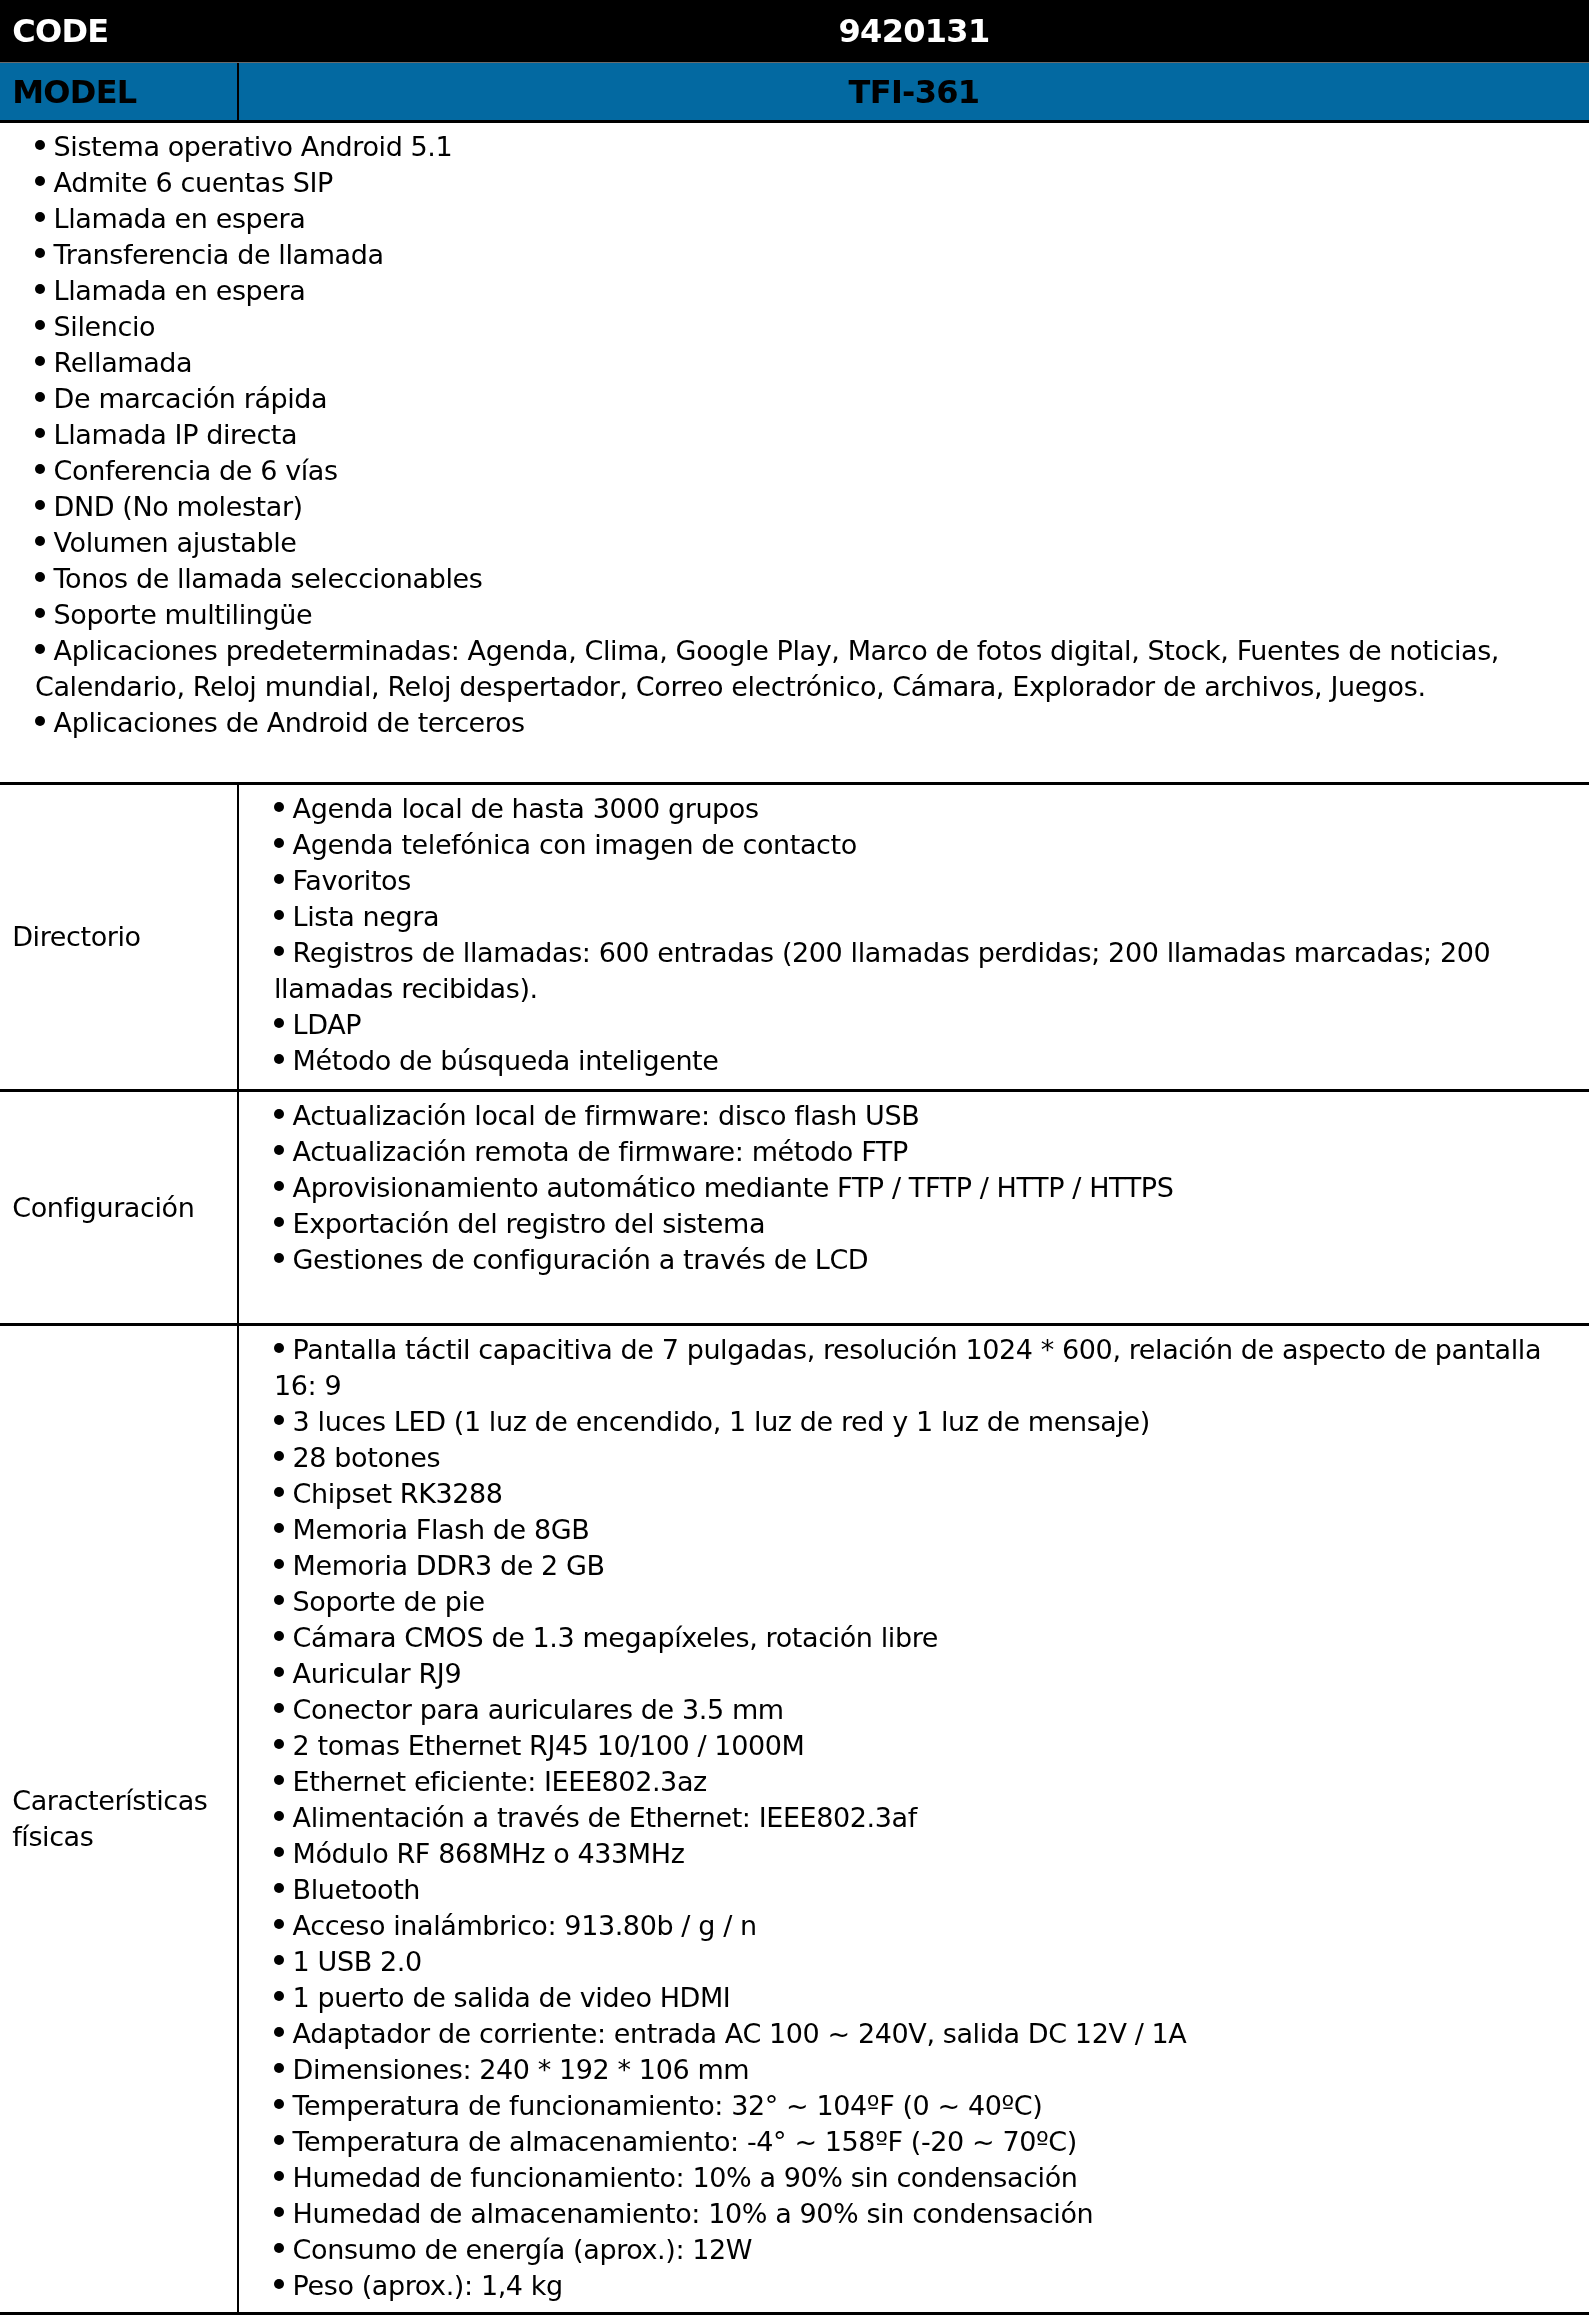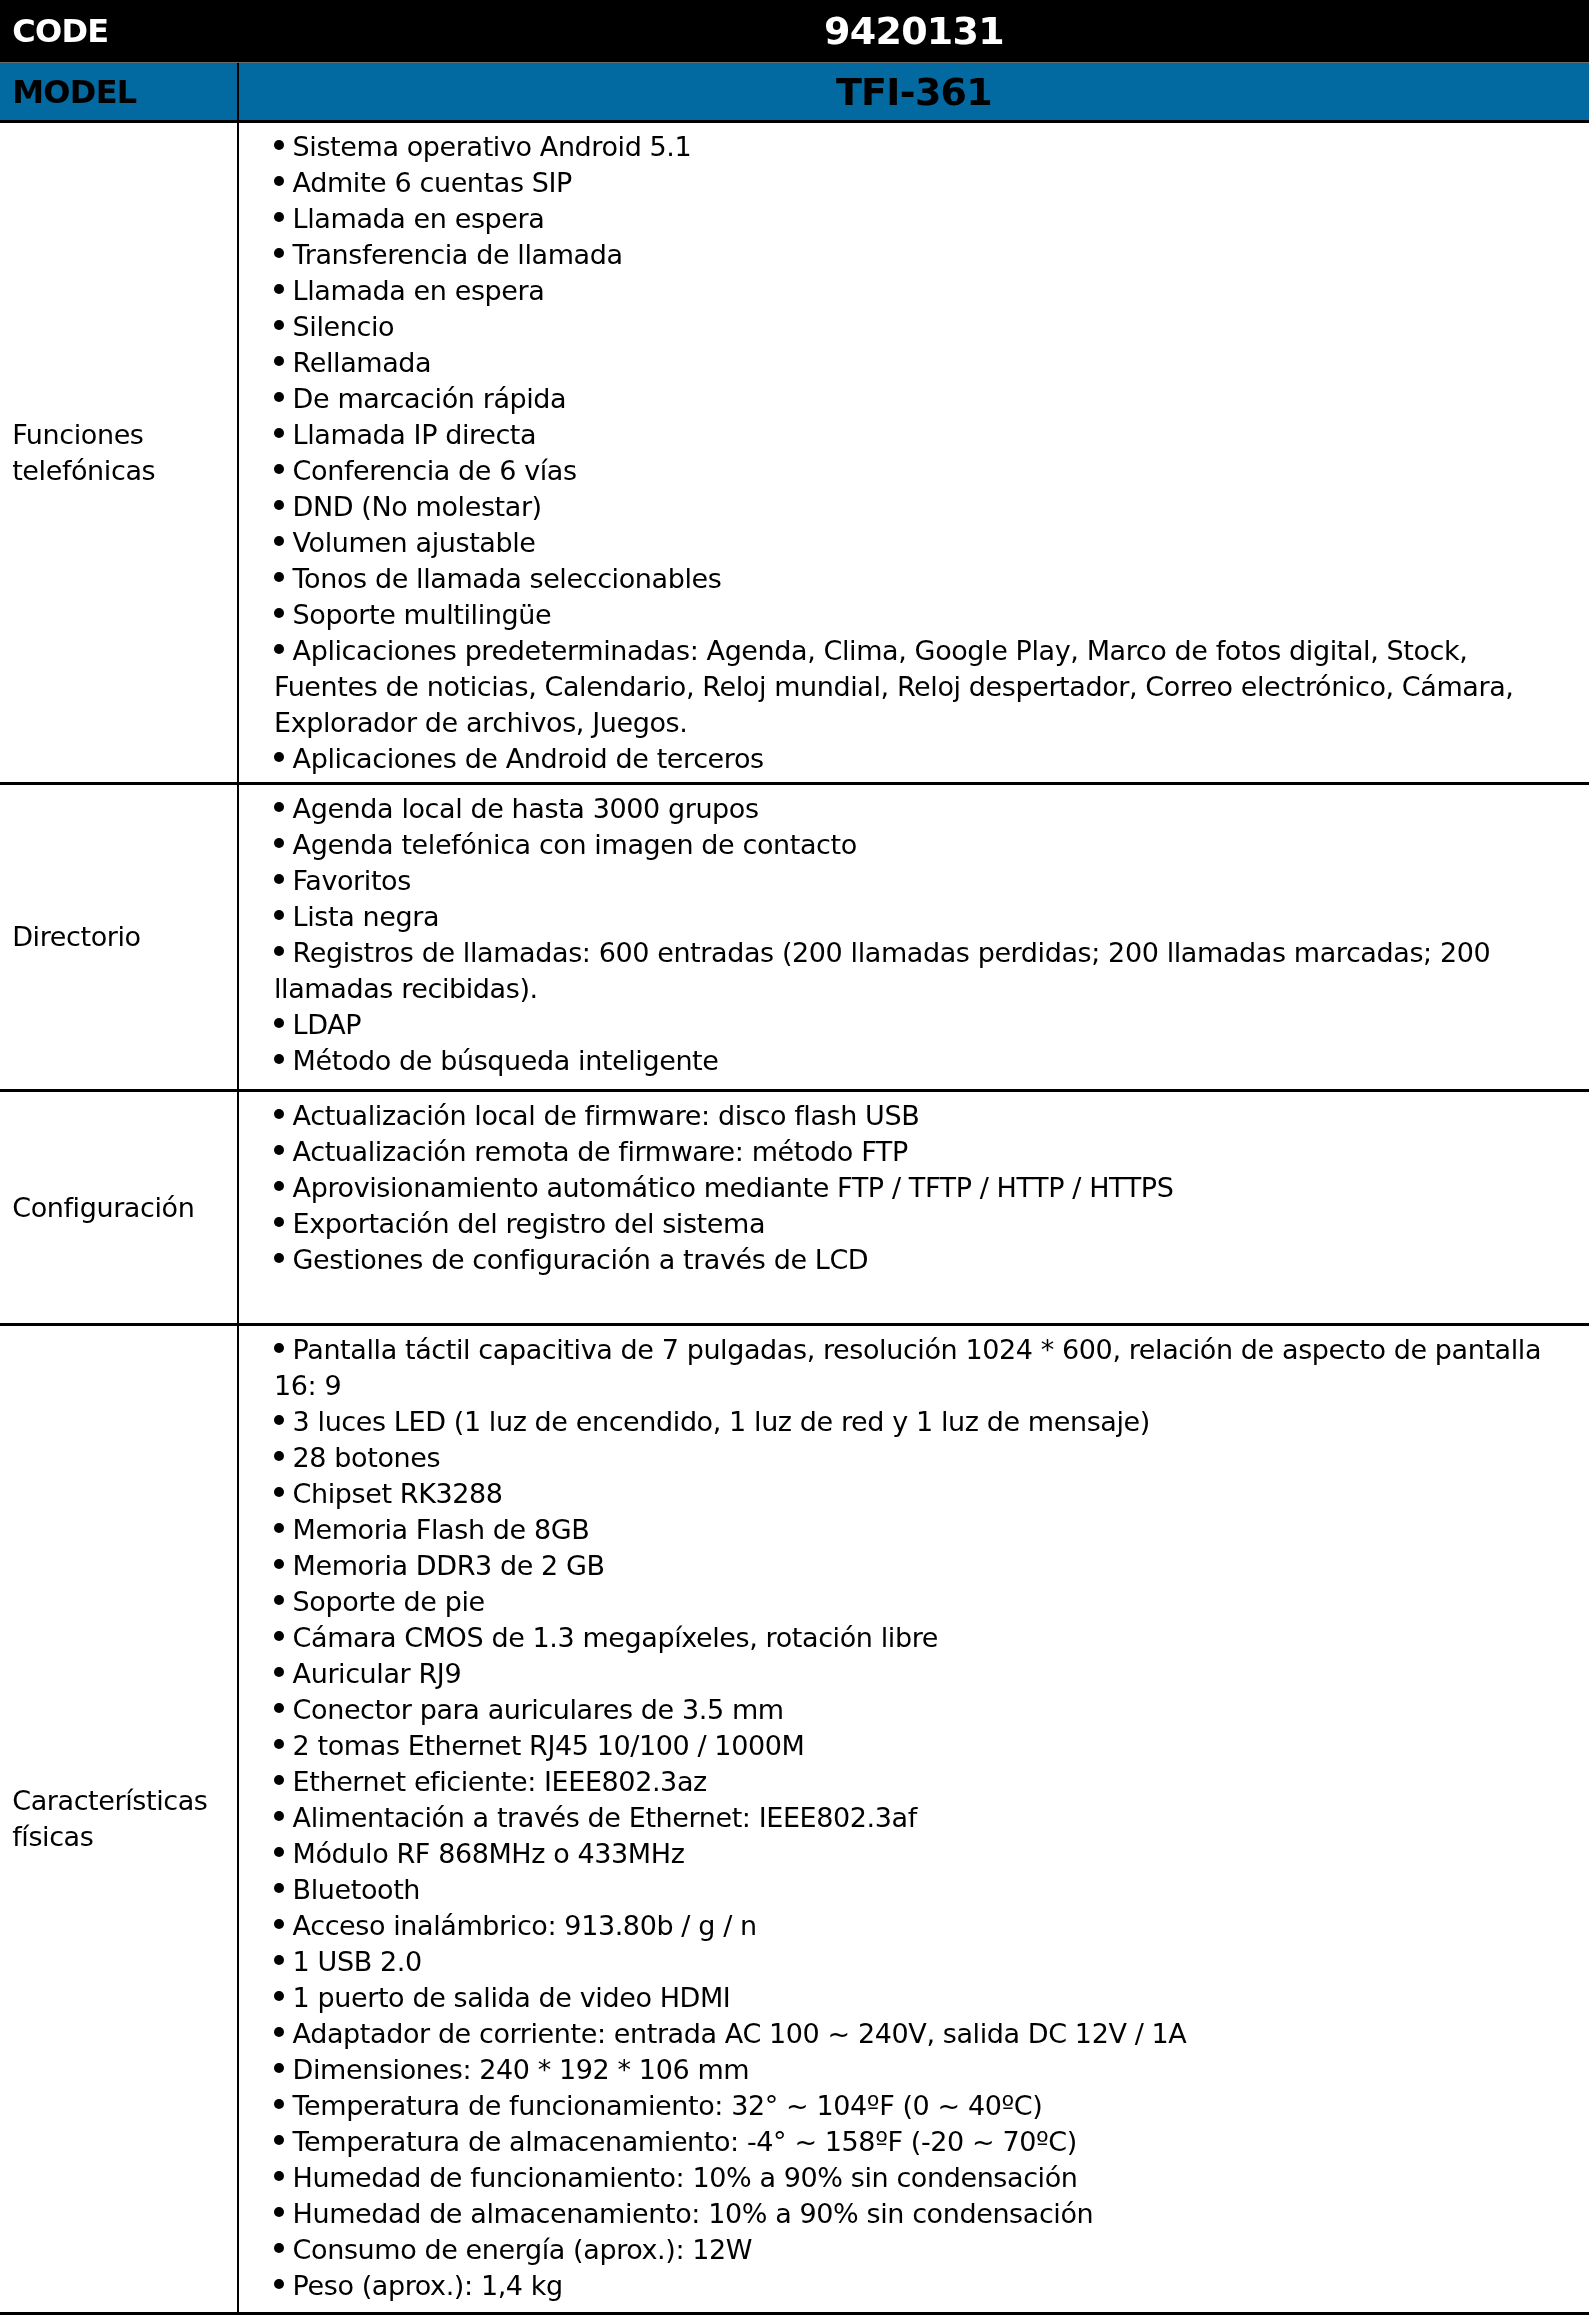--- a/index.html
+++ b/index.html
@@ -5,21 +5,21 @@
   html, body { margin: 0; padding: 0; background: #ffffff; }
   body { width: 1589px; height: 2319px; overflow: hidden; font-family: "DejaVu Sans", sans-serif; color: #000; }
   .sheet { position: relative; width: 1589px; }
   .hdr-row { display: flex; width: 1589px; box-sizing: border-box; }
   .hdr-code { height: 63px; background: #000; color: #fff; border-bottom: 1.4px solid #6b6b6b; }
   .hdr-model { height: 60px; background: #0369a1; color: #000; border-bottom: 3.6px solid #000; }
   .hdr-label { width: 239px; box-sizing: border-box; padding-left: 12.2px; display: flex; align-items: center;
                font-family: "DejaVu Sans", sans-serif; font-weight: bold; font-size: 32px; letter-spacing: -0.7px; }
   .hdr-model .hdr-label { border-right: 2.2px solid #000; }
   .hdr-value { flex: 1; display: flex; align-items: center; justify-content: center;
-               font-family: "DejaVu Sans", sans-serif; font-weight: bold; font-size: 38px; letter-spacing: -0.7px; }
+               font-family: "DejaVu Sans", sans-serif; font-weight: bold; font-size: 32px; letter-spacing: -0.7px; }
   .section { display: flex; width: 1589px; box-sizing: border-box; border-bottom: 3.6px solid #000; }
   .sec-label { width: 239px; box-sizing: border-box; border-right: 2.2px solid #000; padding-left: 12.2px;
                display: flex; align-items: center; font-size: 27px; line-height: 36px; letter-spacing: -0.4px; }
   .sec-body { flex: 1; padding: 5.7px 21.6px 4.3px 35px; box-sizing: border-box; border-radius: 12px; }
   .bullet { font-size: 27px; line-height: 36px; letter-spacing: -0.4px; white-space: normal; }
   .bullet .dot { display: inline-block; width: 10px; height: 10px; border-radius: 50%; background: #000;
                  margin-right: 8.6px; vertical-align: middle; position: relative; top: -2.9px; }
   .sec-fun { height: 662px; }
   .sec-dir { height: 307px; }
   .sec-cfg { height: 234px; }
@@ -32,21 +32,20 @@
   <div class="hdr-row hdr-code">
     <div class="hdr-label">CODE</div>
     <div class="hdr-value">9420131</div>
   </div>
   <div class="hdr-row hdr-model">
     <div class="hdr-label">MODEL</div>
     <div class="hdr-value">TFI-361</div>
   </div>
 
   <div class="section sec-fun">
-    <div class="sec-label">Funciones telefónicas</div>
     <div class="sec-body">
         <div class="bullet"><span class="dot"></span><span>Sistema operativo Android 5.1</span></div>
         <div class="bullet"><span class="dot"></span><span>Admite 6 cuentas SIP</span></div>
         <div class="bullet"><span class="dot"></span><span>Llamada en espera</span></div>
         <div class="bullet"><span class="dot"></span><span>Transferencia de llamada</span></div>
         <div class="bullet"><span class="dot"></span><span>Llamada en espera</span></div>
         <div class="bullet"><span class="dot"></span><span>Silencio</span></div>
         <div class="bullet"><span class="dot"></span><span>Rellamada</span></div>
         <div class="bullet"><span class="dot"></span><span>De marcación rápida</span></div>
         <div class="bullet"><span class="dot"></span><span>Llamada IP directa</span></div>

